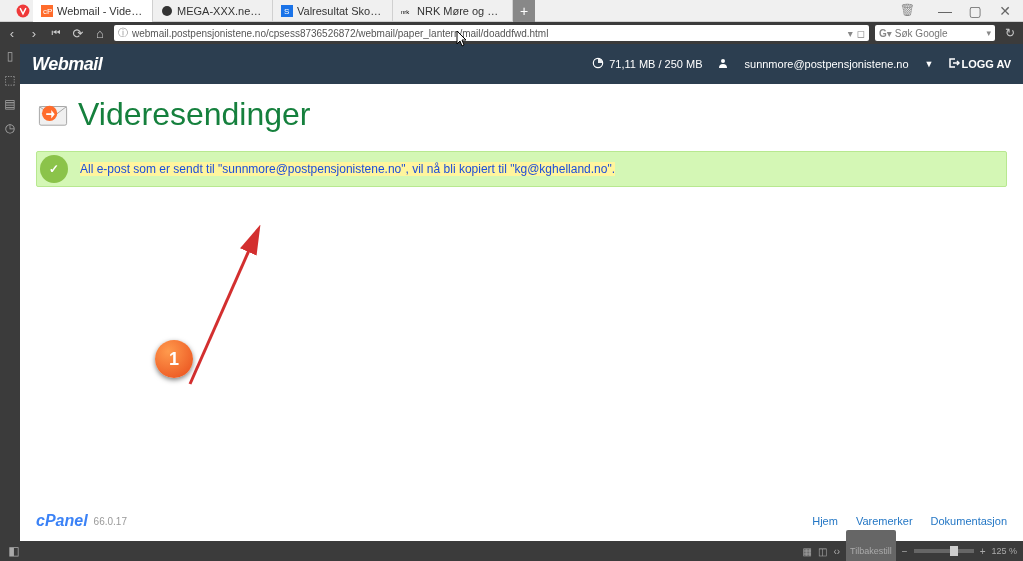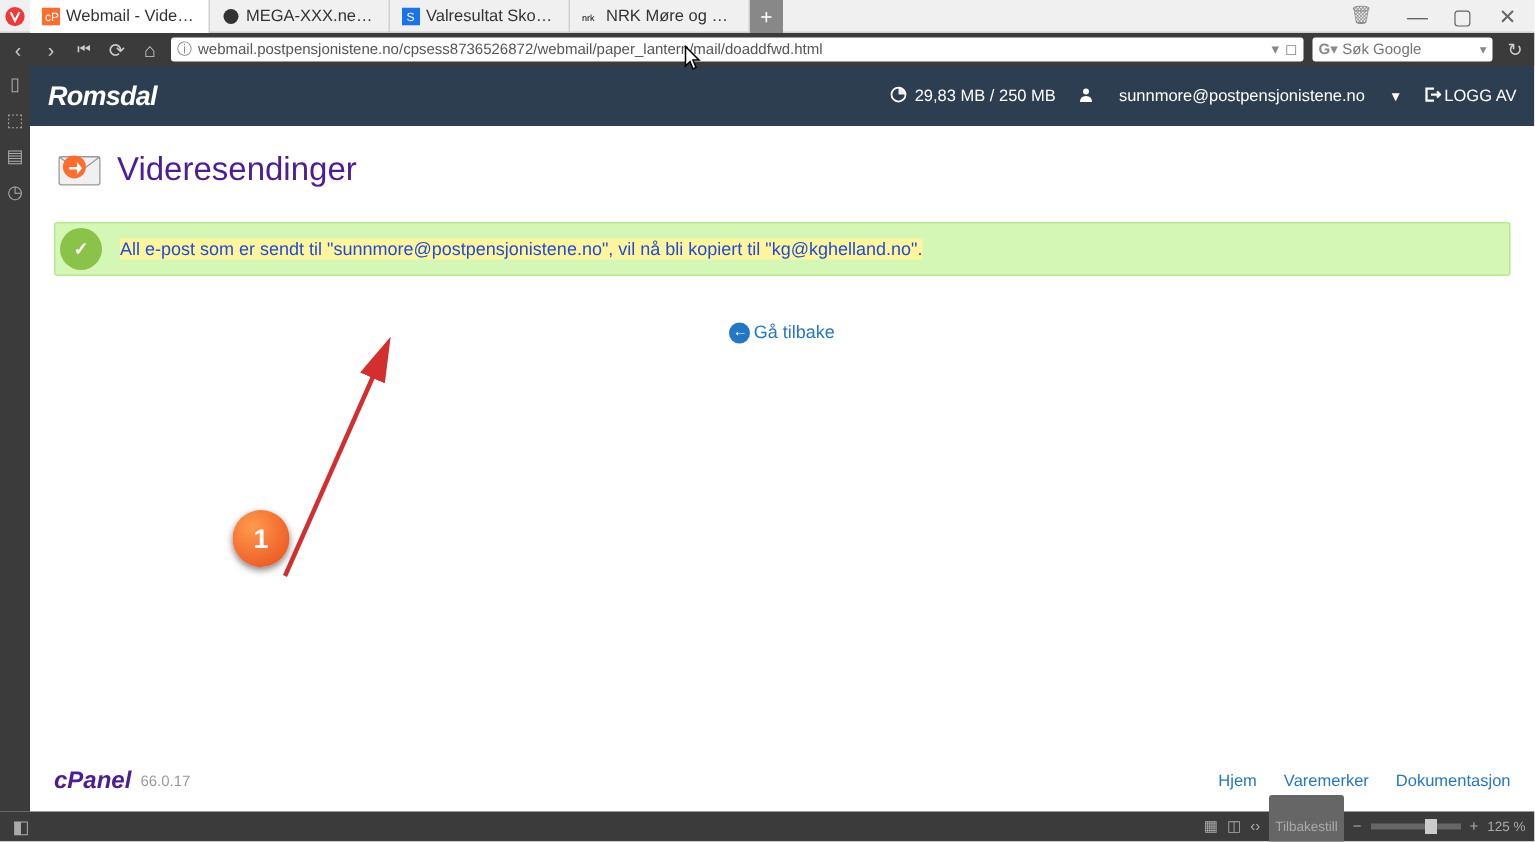--- a/index.html
+++ b/index.html
@@ -1,21 +1,21 @@
 <!DOCTYPE html>
 <html><head>
   <meta charset="utf-8">
   <style>
     * { margin: 0; padding: 0; box-sizing: border-box; }
     body { font-family: -apple-system, BlinkMacSystemFont, "Segoe UI", Arial, sans-serif; font-size: 12px; background: #fff; overflow: hidden; }
     
     
     .window { width: 1023px; height: 561px; position: relative; background: #f7f7f7; }
     
-    .titlebar { height: 22px; background: #f0f0f0; display: flex; align-items: center; border-bottom: 1px solid #d0d0d0; }
+    .titlebar { height: 22px; background: #f0f0f0; display: flex; align-items: center; border-bottom: 1px solid #d0d0d0; padding-left: 13px; }
     .tabs-row { display: flex; height: 22px; flex: 1; }
     .vivaldi-icon { width: 20px; height: 22px; display: flex; align-items: center; justify-content: center; }
     .vivaldi-icon svg { width: 14px; height: 14px; }
     .tab { display: flex; align-items: center; padding: 0 8px; height: 22px; font-size: 11px; color: #333; border-right: 1px solid #d0d0d0; max-width: 120px; overflow: hidden; white-space: nowrap; cursor: pointer; }
     .tab.active { background: #fff; }
     .tab .favicon { width: 12px; height: 12px; margin-right: 4px; flex-shrink: 0; }
     .tab-label { overflow: hidden; text-overflow: ellipsis; }
     .tab-add { width: 22px; height: 22px; display: flex; align-items: center; justify-content: center; color: #fff; background: #888; font-size: 14px; cursor: pointer; }
     .win-controls { margin-left: auto; display: flex; gap: 10px; padding: 0 8px; color: #666; }
     .win-btn { width: 20px; text-align: center; cursor: pointer; font-size: 14px; }
@@ -37,46 +37,46 @@
     
     
     .content { position: absolute; left: 20px; right: 0; top: 44px; bottom: 20px; background: #fff; overflow: hidden; }
     
     
     .wm-header { height: 40px; background: #2c3e50; display: flex; align-items: center; padding: 0 12px; color: #fff; }
     .wm-logo { font-family: "Arial Black", Arial, sans-serif; font-weight: 900; font-style: italic; font-size: 18px; letter-spacing: -0.5px; }
     .wm-right { margin-left: auto; display: flex; align-items: center; gap: 14px; font-size: 11px; }
     .wm-gauge { display: flex; align-items: center; gap: 4px; }
     .wm-user { display: flex; align-items: center; gap: 16px; }
-    .wm-logout { display: flex; align-items: center; gap: 2px; cursor: pointer; font-weight: normal; }
+    .wm-logout { display: flex; align-items: center; gap: 2px; cursor: pointer; font-weight: bold; }
     .wm-caret { font-size: 9px; }
     
     
     .page { padding: 12px 16px; position: relative; height: calc(100% - 40px); }
     .page-title-row { display: flex; align-items: center; gap: 8px; margin-bottom: 18px; }
     .title-icon { width: 34px; height: 34px; }
-    .page-title { font-size: 22px; font-weight: 300; color: #4c1d95; }
+    .page-title { font-size: 32px; font-weight: 300; color: #15803d; }
     
     .alert { display: flex; align-items: center; background: #d4f7b5; border: 1px solid #b8e890; border-radius: 2px; overflow: hidden; margin-bottom: 30px; }
     .alert-icon { width: 28px; height: 28px; background: #8bc34a; display: flex; align-items: center; justify-content: center; color: #fff; font-weight: bold; border-radius: 50%; margin: 3px 8px 3px 3px; font-size: 12px; flex-shrink: 0; }
     .alert-text { font-size: 12px; color: #1d4ed8; padding: 6px 4px; }
     .alert-text .hl { background: #fff59d; }
     
     .goback { text-align: center; color: #2477c5; font-size: 12px; cursor: pointer; }
     .goback-icon { display: inline-flex; width: 14px; height: 14px; background: #2477c5; color: #fff; border-radius: 50%; align-items: center; justify-content: center; font-size: 10px; margin-right: 2px; vertical-align: middle; }
     
     
     .arrow-overlay { position: absolute; left: 140px; top: 140px; width: 120px; height: 180px; pointer-events: none; }
     .arrow-svg { width: 100%; height: 100%; }
     .badge { position: absolute; width: 38px; height: 38px; border-radius: 50%; background: radial-gradient(circle at 35% 30%, #ff9a4d, #e84b1a); box-shadow: 0 2px 5px rgba(0,0,0,0.5); display: flex; align-items: center; justify-content: center; font-size: 18px; font-weight: bold; color: #fff; left: 135px; top: 256px; }
     
     
     .footer { position: absolute; bottom: 0; left: 0; right: 0; height: 40px; display: flex; align-items: center; padding: 0 16px; font-size: 11px; }
     .cpanel-logo { font-family: Arial; font-weight: bold; font-style: italic; font-size: 16px; color: #ff6c2c; }
-    .cpanel-logo .cp { color: #4c1d95; }
+    .cpanel-logo .cp { color: #3b82f6; }
     .footer-version { color: #999; margin-left: 6px; font-size: 10px; }
     .footer-links { margin-left: auto; display: flex; gap: 18px; }
     .footer-links a { color: #2477c5; text-decoration: none; cursor: pointer; }
     
     
     .statusbar { position: absolute; left: 0; right: 0; bottom: 0; height: 20px; background: #3b3b3b; display: flex; align-items: center; padding: 0 6px; color: #aaa; font-size: 10px; }
     .statusbar-right { margin-left: auto; display: flex; align-items: center; gap: 6px; }
     .zoom-label { background: #666; padding: 16px 4px; border-radius: 2px; font-size: 9px; }
     .zoom-slider { width: 60px; height: 4px; background: #666; position: relative; }
     .zoom-slider-thumb { width: 8px; height: 10px; background: #ccc; position: absolute; left: 36px; top: -3px; }
@@ -167,30 +167,30 @@
   <div class="sidebar">
     <div class="sidebar-btn">▯</div>
     <div class="sidebar-btn">⬚</div>
     <div class="sidebar-btn">▤</div>
     <div class="sidebar-btn">◷</div>
   </div>
 
   <div class="content">
 
     <div class="wm-header">
-      <div class="wm-logo">Romsdal</div>
+      <div class="wm-logo">Webmail</div>
       <div class="wm-right">
         <div class="wm-gauge">
           <span>
             <svg width="14" height="14" viewBox="0 0 24 24">
                 <path d="M12 4 A8 8 0 0 1 20 12 L12 12 Z" fill="#fff" opacity="0.9"></path>
                 <circle cx="12" cy="12" r="8" fill="none" stroke="#fff" stroke-width="2"></circle>
               </svg>
           </span>
-          <span>29,83 MB / 250 MB</span>
+          <span>71,11 MB / 250 MB</span>
         </div>
         <div class="wm-user">
           <span>
             <svg width="12" height="12" viewBox="0 0 24 24" fill="#fff">
                 <circle cx="12" cy="8" r="4"></circle>
                 <path d="M4 22 Q4 14 12 14 Q20 14 20 22 Z"></path>
               </svg>
           </span>
           <span>sunnmore@postpensjonistene.no</span>
           <span class="wm-caret">▼</span>
@@ -221,23 +221,20 @@
         <h1 class="page-title">Videresendinger</h1>
       </div>
 
       <div class="alert">
         <div class="alert-icon">✓</div>
         <div class="alert-text">
           <span class="hl">All e-post som er sendt til "sunnmore@postpensjonistene.no", vil nå bli kopiert til "kg@kghelland.no".</span>
         </div>
       </div>
 
-      <div class="goback">
-        <span class="goback-icon">←</span><span>Gå tilbake</span>
-      </div>
 
       <div class="arrow-overlay">
         <svg class="arrow-svg" viewBox="0 0 120 180">
           <defs>
             <marker id="arrowhead" markerWidth="10" markerHeight="10" refX="8" refY="3" orient="auto">
               <polygon points="0 0, 10 3, 0 6" fill="#d32f2f"></polygon>
             </marker>
           </defs>
           <line x1="30" y1="160" x2="98" y2="6" stroke="#d32f2f" stroke-width="3" marker-end="url(#arrowhead)"></line>
         </svg>

